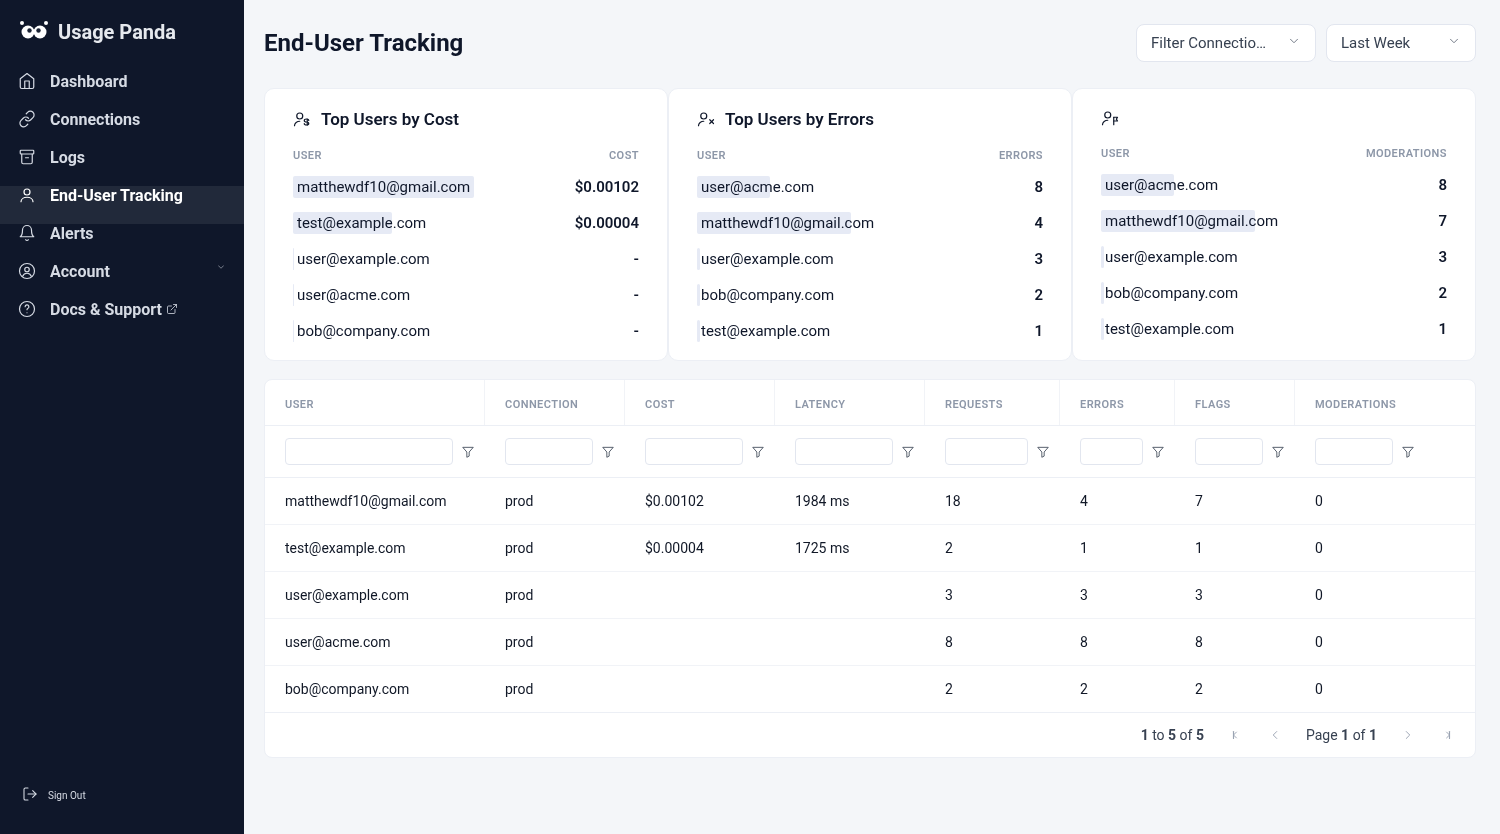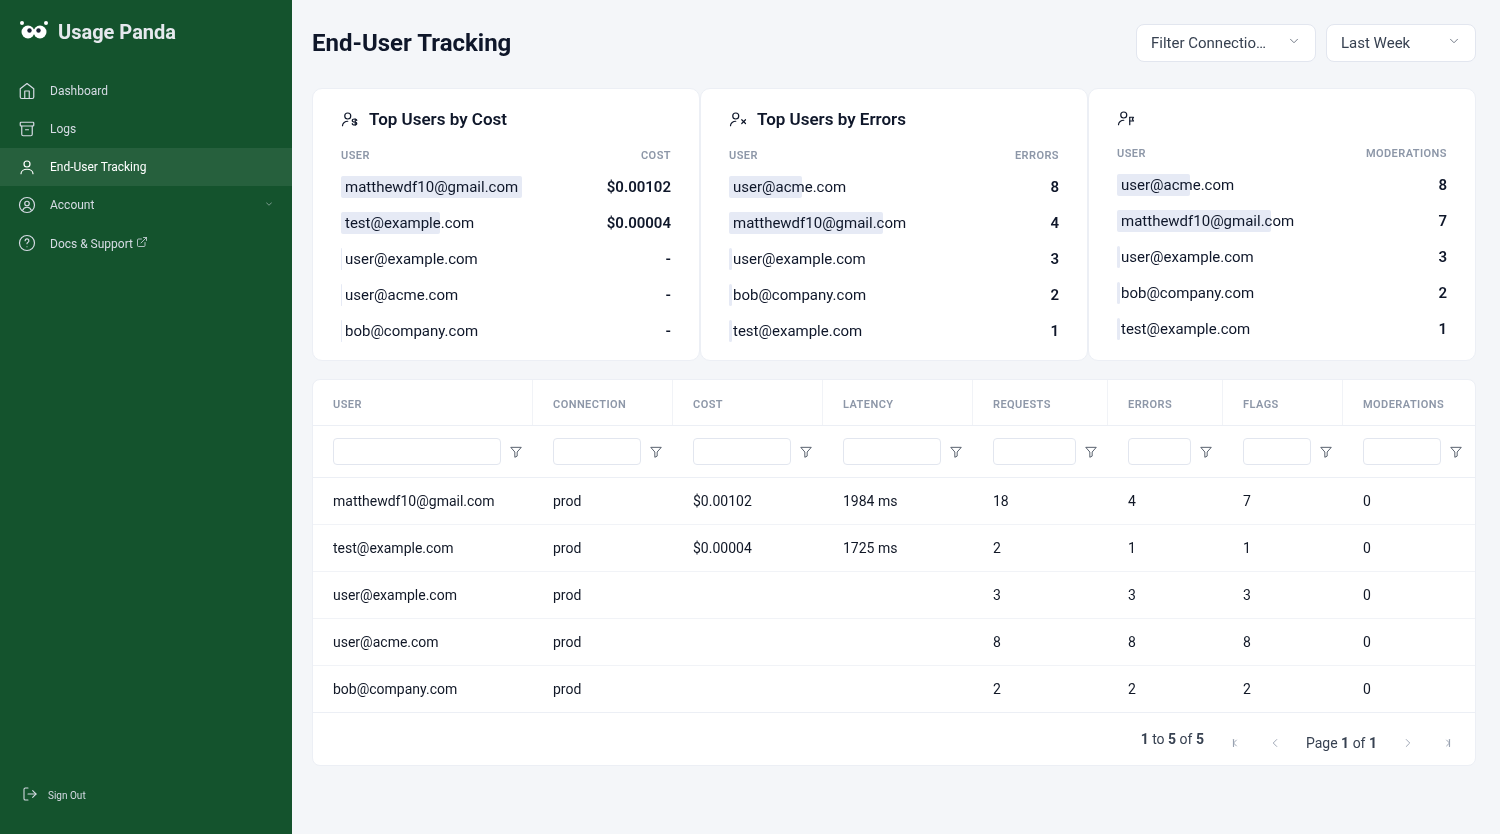--- a/index.html
+++ b/index.html
@@ -8,22 +8,22 @@
     font-family: -apple-system, BlinkMacSystemFont, "Segoe UI", Roboto, Helvetica, Arial, sans-serif;
     background: #f4f6f9;
     color: #0f172a;
     font-size: 14px;
     overflow: hidden;
   }
   .app { display: flex; height: 100vh; width: 100vw; }
 
   
   .sidebar {
-    width: 292px;
-    background: #14532d;
+    width: 244px;
+    background: #0f172a;
     color: #e6e9ee;
     display: flex;
     flex-direction: column;
     padding: 20px 0;
     flex-shrink: 0;
   }
   .brand {
     display: flex;
     align-items: center;
     gap: 10px;
@@ -31,28 +31,29 @@
     font-size: 20px;
     font-weight: 700;
   }
   .brand .eyes {
     width: 28px; height: 22px; position: relative;
   }
   .brand .eyes svg { width: 100%; height: 100%; }
   .nav { margin-top: 16px; flex: 1; }
   .nav-item {
     display: flex;
-    align-items: center;
+    align-items: flex-start;
     gap: 14px;
     height: 38px;
     padding: 0 18px;
     cursor: pointer;
     color: #d6dbe4;
-    font-size: 12px;
+    font-size: 16px;
     user-select: none;
+    font-weight: bold;
   }
   .nav-item.active { background: rgba(255,255,255,0.08); color: #ffffff; }
   .nav-item .ic { width: 18px; height: 18px; display:inline-flex; align-items:center; justify-content:center; flex-shrink:0; }
   .nav-item .label { flex: 1; }
   .nav-item .caret { opacity:.8; font-size:10px; }
 
   .signout {
     display:flex; align-items:center; gap:10px;
     padding: 10px 22px;
     color:#d6dbe4;
@@ -169,21 +170,21 @@
   .trow:last-child { border-bottom:0; }
   .td { padding:15px 10px 15px 20px; font-size:14px; color:#111827; }
 
   .tfoot {
     display:flex; justify-content:flex-end; align-items:center;
     gap:26px;
     padding:14px 22px;
     border-top:1px solid #eceff5;
     color:#374151;
   }
-  .pager { display:flex; align-items:center; gap:24px;margin-top:8px; }
+  .pager { display:flex; align-items:center; gap:24px; }
   .pgb { color:#9aa3b2; display:inline-flex; cursor:pointer; }
   .b { font-weight:700; }
 
   
   .stroke-icon { stroke: currentColor; stroke-width: 1.6; fill: none; stroke-linecap: round; stroke-linejoin: round; }
 </style>
 <style>.card .row .name::before{display:none;}</style></head>
 <body>
 
 <div class="app">
@@ -213,35 +214,53 @@
             <svg class="stroke-icon" viewBox="0 0 24 24" width="18" height="18">
               <path d="M3 9l9-7 9 7v11a2 2 0 0 1-2 2H5a2 2 0 0 1-2-2z"></path>
               <polyline points="9 22 9 12 15 12 15 22"></polyline>
             </svg>
           </span>
           <span class="label">Dashboard</span>
         </div>
         <div class="nav-item">
           <span class="ic">
             <svg class="stroke-icon" viewBox="0 0 24 24" width="18" height="18">
+              <path d="M10 13a5 5 0 0 0 7.07 0l2.83-2.83a5 5 0 1 0-7.07-7.07L11 5"></path>
+              <path d="M14 11a5 5 0 0 0-7.07 0l-2.83 2.83a5 5 0 1 0 7.07 7.07L13 19"></path>
+            </svg>
+          </span>
+          <span class="label">Connections</span>
+        </div>
+        <div class="nav-item">
+          <span class="ic">
+            <svg class="stroke-icon" viewBox="0 0 24 24" width="18" height="18">
               <rect x="3" y="3" width="18" height="5" rx="1"></rect>
               <path d="M5 8v11a2 2 0 0 0 2 2h10a2 2 0 0 0 2-2V8"></path>
               <line x1="10" y1="13" x2="14" y2="13"></line>
             </svg>
           </span>
           <span class="label">Logs</span>
         </div>
         <div class="nav-item active">
           <span class="ic">
             <svg class="stroke-icon" viewBox="0 0 24 24" width="18" height="18">
               <circle cx="12" cy="8" r="4"></circle>
               <path d="M4 21c0-4 4-6 8-6s8 2 8 6"></path>
             </svg>
           </span>
           <span class="label">End-User Tracking</span>
+        </div>
+        <div class="nav-item">
+          <span class="ic">
+            <svg class="stroke-icon" viewBox="0 0 24 24" width="18" height="18">
+              <path d="M18 8a6 6 0 1 0-12 0c0 7-3 9-3 9h18s-3-2-3-9"></path>
+              <path d="M13.73 21a2 2 0 0 1-3.46 0"></path>
+            </svg>
+          </span>
+          <span class="label">Alerts</span>
         </div>
         <div class="nav-item">
           <span class="ic">
             <svg class="stroke-icon" viewBox="0 0 24 24" width="18" height="18">
               <circle cx="12" cy="12" r="10"></circle>
               <circle cx="12" cy="10" r="3"></circle>
               <path d="M6.2 19c1-2.5 3.5-4 5.8-4s4.8 1.5 5.8 4"></path>
             </svg>
           </span>
           <span class="label">Account</span>

